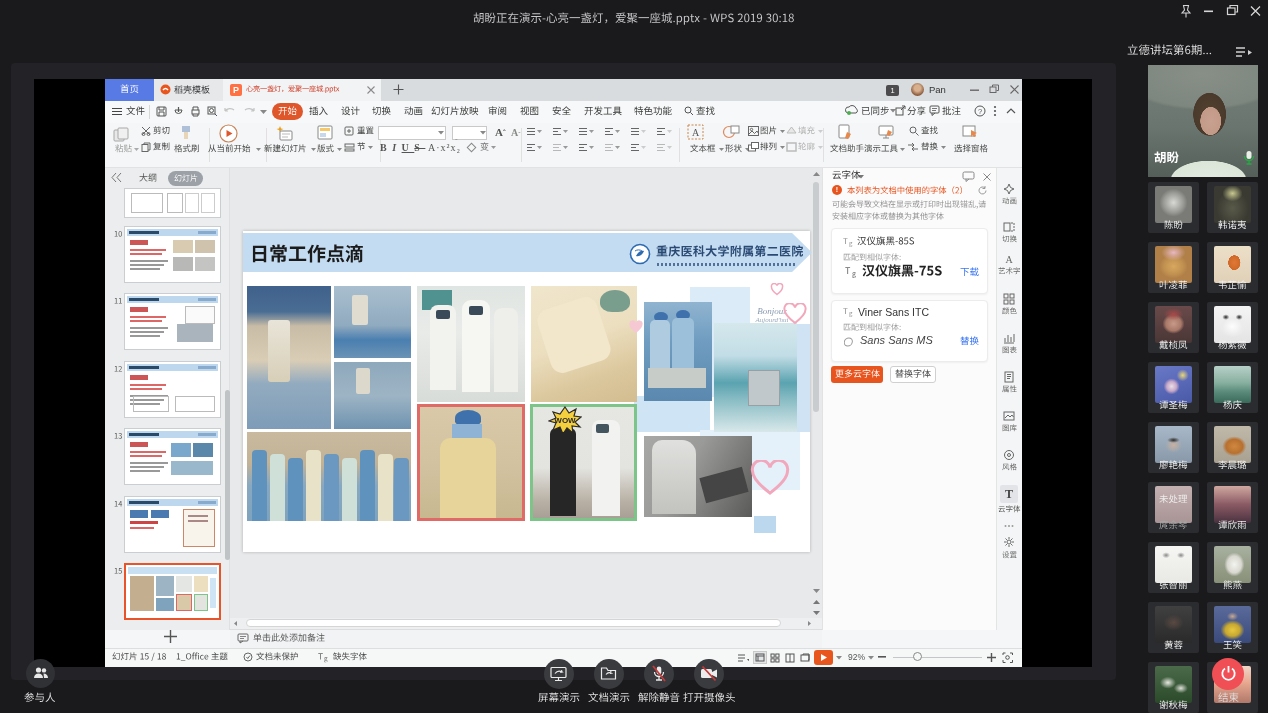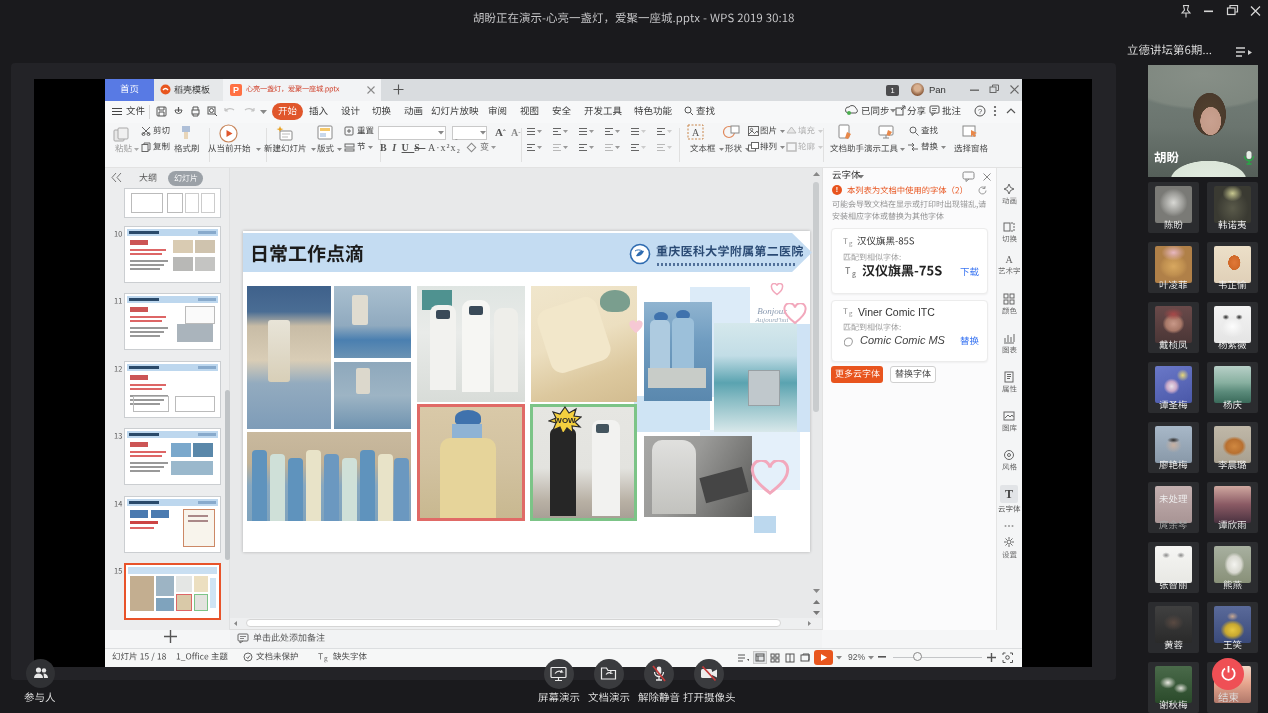--- a/index.html
+++ b/index.html
@@ -466,22 +466,22 @@
 <div style="position:absolute;left:813px;top:182px;width:6px;height:230px;background:#c9ccce;border-radius:3px"></div>
 <div style="position:absolute;left:230px;top:618px;width:592px;height:11px;background:#eeeff0"></div>
 <div style="position:absolute;left:246px;top:619px;width:535px;height:8px;background:#fff;border:1px solid #d5d5d5;border-radius:4px;box-sizing:border-box"></div>
 <div style="position:absolute;left:230px;top:629px;width:592px;height:19px;background:#f2f3f4;border-top:1px solid #ddd;box-sizing:border-box"></div>
 <div style="position:absolute;left:822px;top:168px;width:174px;height:462px;background:#fbfbfc;border-left:1px solid #e2e2e2;box-sizing:border-box"></div>
 <div style="position:absolute;left:832px;top:185px;width:10px;height:10px;background:#e8541e;border-radius:50%">
     <div style="color:#fff;font:bold 7px/10px 'Liberation Sans';text-align:center">!</div>
   </div>
 <div style="position:absolute;left:831px;top:228px;width:157px;height:66px;background:#fff;border:1px solid #ececec;border-radius:4px;box-shadow:0 1px 2px rgba(0,0,0,0.05);box-sizing:border-box"></div>
 <div style="position:absolute;left:831px;top:300px;width:157px;height:62px;background:#fff;border:1px solid #ececec;border-radius:4px;box-shadow:0 1px 2px rgba(0,0,0,0.05);box-sizing:border-box"></div>
-<div style="position:absolute;left:858px;top:306px;font:10.5px 'Liberation Sans',sans-serif;color:#333">Viner Comic ITC</div>
-<div style="position:absolute;left:860px;top:334px;font:italic 11px 'Liberation Sans',sans-serif;color:#444">Comic Comic MS</div>
+<div style="position:absolute;left:858px;top:306px;font:10.5px 'Liberation Sans',sans-serif;color:#333">Viner Sans ITC</div>
+<div style="position:absolute;left:860px;top:334px;font:italic 11px 'Liberation Sans',sans-serif;color:#444">Sans Sans MS</div>
 <div style="position:absolute;left:831px;top:366px;width:52px;height:17px;background:#e8541e;border-radius:3px"></div>
 <div style="position:absolute;left:890px;top:366px;width:46px;height:17px;background:#fff;border:1px solid #d0d0d0;border-radius:3px;box-sizing:border-box"></div>
 <div style="position:absolute;left:996px;top:168px;width:26px;height:462px;background:#f4f5f6;border-left:1px solid #e4e4e4;box-sizing:border-box"></div>
 <div style="position:absolute;left:1000px;top:485px;width:18px;height:18px;background:#e2e4e7;border-radius:2px"></div>
 <div style="position:absolute;left:1000px;top:485px;width:18px;font:bold 12px/18px 'Liberation Serif',serif;color:#444;text-align:center">T</div>
 <div style="position:absolute;left:105px;top:648px;width:917px;height:19px;background:#f6f7f7;border-top:1px solid #dcdee0;box-sizing:border-box"></div>
 <div style="position:absolute;left:753px;top:651px;width:14px;height:13px;background:#e3e5e7;border:1px solid #c8c8c8;box-sizing:border-box"></div>
 <div style="position:absolute;left:814px;top:650px;width:19px;height:15px;background:#e8561e;border-radius:3px"></div>
 <div style="position:absolute;left:848px;top:652px;font:8.5px/11px 'Liberation Sans',sans-serif;color:#555">92%</div>
 <div style="position:absolute;left:893px;top:657px;width:89px;height:1px;background:#c4c6c8"></div>

